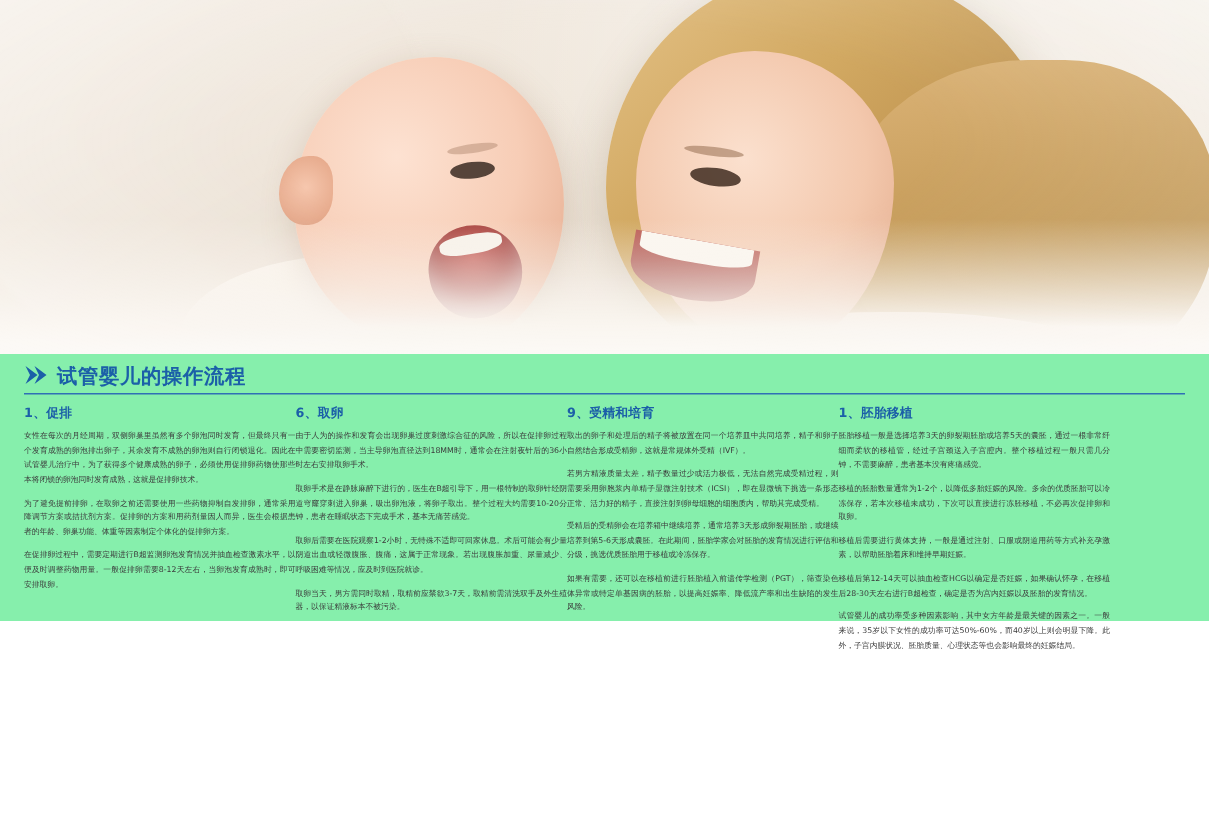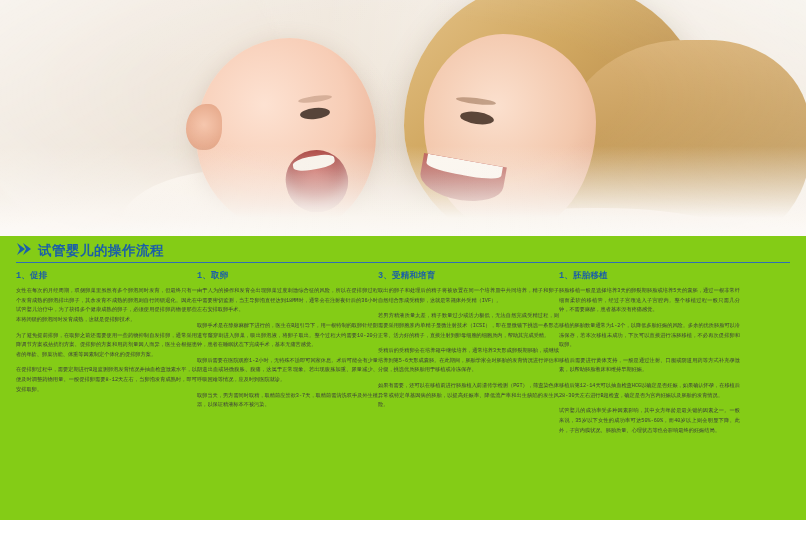--- a/index.html
+++ b/index.html
@@ -9,23 +9,22 @@
   body {
     width: 806px;
     height: 550px;
     background: #ffffff;
     font-family: "DejaVu Sans", "Liberation Sans", sans-serif;
     overflow: hidden;
   }
   .page {
     position: relative;
     width: 806px;
-    height: 520px;
-    background: #84cc16;
-    font-family: Liberation Mono, monospace;
+    height: 414px;
+    background: #86efac;
   }
 
   
   .photo {
     position: absolute;
     left: 0;
     top: 0;
     width: 806px;
     height: 236px;
     overflow: hidden;
@@ -337,29 +336,29 @@
   <div class="columns">
 
     <div class="col">
       <div class="col-head">1、促排</div>
       <p class="para">女性在每次的月经周期，双侧卵巢里虽然有多个卵泡同时发育，但最终只有一个发育成熟的卵泡排出卵子，其余发育不成熟的卵泡则自行闭锁退化。因此在试管婴儿治疗中，为了获得多个健康成熟的卵子，必须使用促排卵药物使那些本将闭锁的卵泡同时发育成熟，这就是促排卵技术。</p>
       <p class="para">为了避免提前排卵，在取卵之前还需要使用一些药物抑制自发排卵，通常采用降调节方案或拮抗剂方案。促排卵的方案和用药剂量因人而异，医生会根据患者的年龄、卵巢功能、体重等因素制定个体化的促排卵方案。</p>
       <p class="para">在促排卵过程中，需要定期进行B超监测卵泡发育情况并抽血检查激素水平，以便及时调整药物用量。一般促排卵需要8-12天左右，当卵泡发育成熟时，即可安排取卵。</p>
     </div>
 
     <div class="col">
-      <div class="col-head">1、取卵</div>
+      <div class="col-head">6、取卵</div>
       <p class="para">由于人为的操作和发育会出现卵巢过度刺激综合征的风险，所以在促排卵过程中需要密切监测，当主导卵泡直径达到18MM时，通常会在注射夜针后的36小时左右安排取卵手术。</p>
       <p class="para">取卵手术是在静脉麻醉下进行的，医生在B超引导下，用一根特制的取卵针经阴道穹窿穿刺进入卵巢，吸出卵泡液，将卵子取出。整个过程大约需要10-20分钟，患者在睡眠状态下完成手术，基本无痛苦感觉。</p>
       <p class="para">取卵后需要在医院观察1-2小时，无特殊不适即可回家休息。术后可能会有少量阴道出血或轻微腹胀、腹痛，这属于正常现象。若出现腹胀加重、尿量减少、呼吸困难等情况，应及时到医院就诊。</p>
       <p class="para">取卵当天，男方需同时取精，取精前应禁欲3-7天，取精前需清洗双手及外生殖器，以保证精液标本不被污染。</p>
     </div>
 
     <div class="col">
-      <div class="col-head">3、受精和培育</div>
+      <div class="col-head">9、受精和培育</div>
       <p class="para">取出的卵子和处理后的精子将被放置在同一个培养皿中共同培养，精子和卵子自然结合形成受精卵，这就是常规体外受精（IVF）。</p>
       <p class="para">若男方精液质量太差，精子数量过少或活力极低，无法自然完成受精过程，则需要采用卵胞浆内单精子显微注射技术（ICSI），即在显微镜下挑选一条形态正常、活力好的精子，直接注射到卵母细胞的细胞质内，帮助其完成受精。</p>
       <p class="para">受精后的受精卵会在培养箱中继续培养，通常培养3天形成卵裂期胚胎，或继续培养到第5-6天形成囊胚。在此期间，胚胎学家会对胚胎的发育情况进行评估和分级，挑选优质胚胎用于移植或冷冻保存。</p>
       <p class="para">如果有需要，还可以在移植前进行胚胎植入前遗传学检测（PGT），筛查染色体异常或特定单基因病的胚胎，以提高妊娠率、降低流产率和出生缺陷的发生风险。</p>
     </div>
 
     <div class="col">
       <div class="col-head">1、胚胎移植</div>
       <p class="para">胚胎移植一般是选择培养3天的卵裂期胚胎或培养5天的囊胚，通过一根非常纤细而柔软的移植管，经过子宫颈送入子宫腔内。整个移植过程一般只需几分钟，不需要麻醉，患者基本没有疼痛感觉。</p>
       <p class="para">移植的胚胎数量通常为1-2个，以降低多胎妊娠的风险。多余的优质胚胎可以冷冻保存，若本次移植未成功，下次可以直接进行冻胚移植，不必再次促排卵和取卵。</p>

